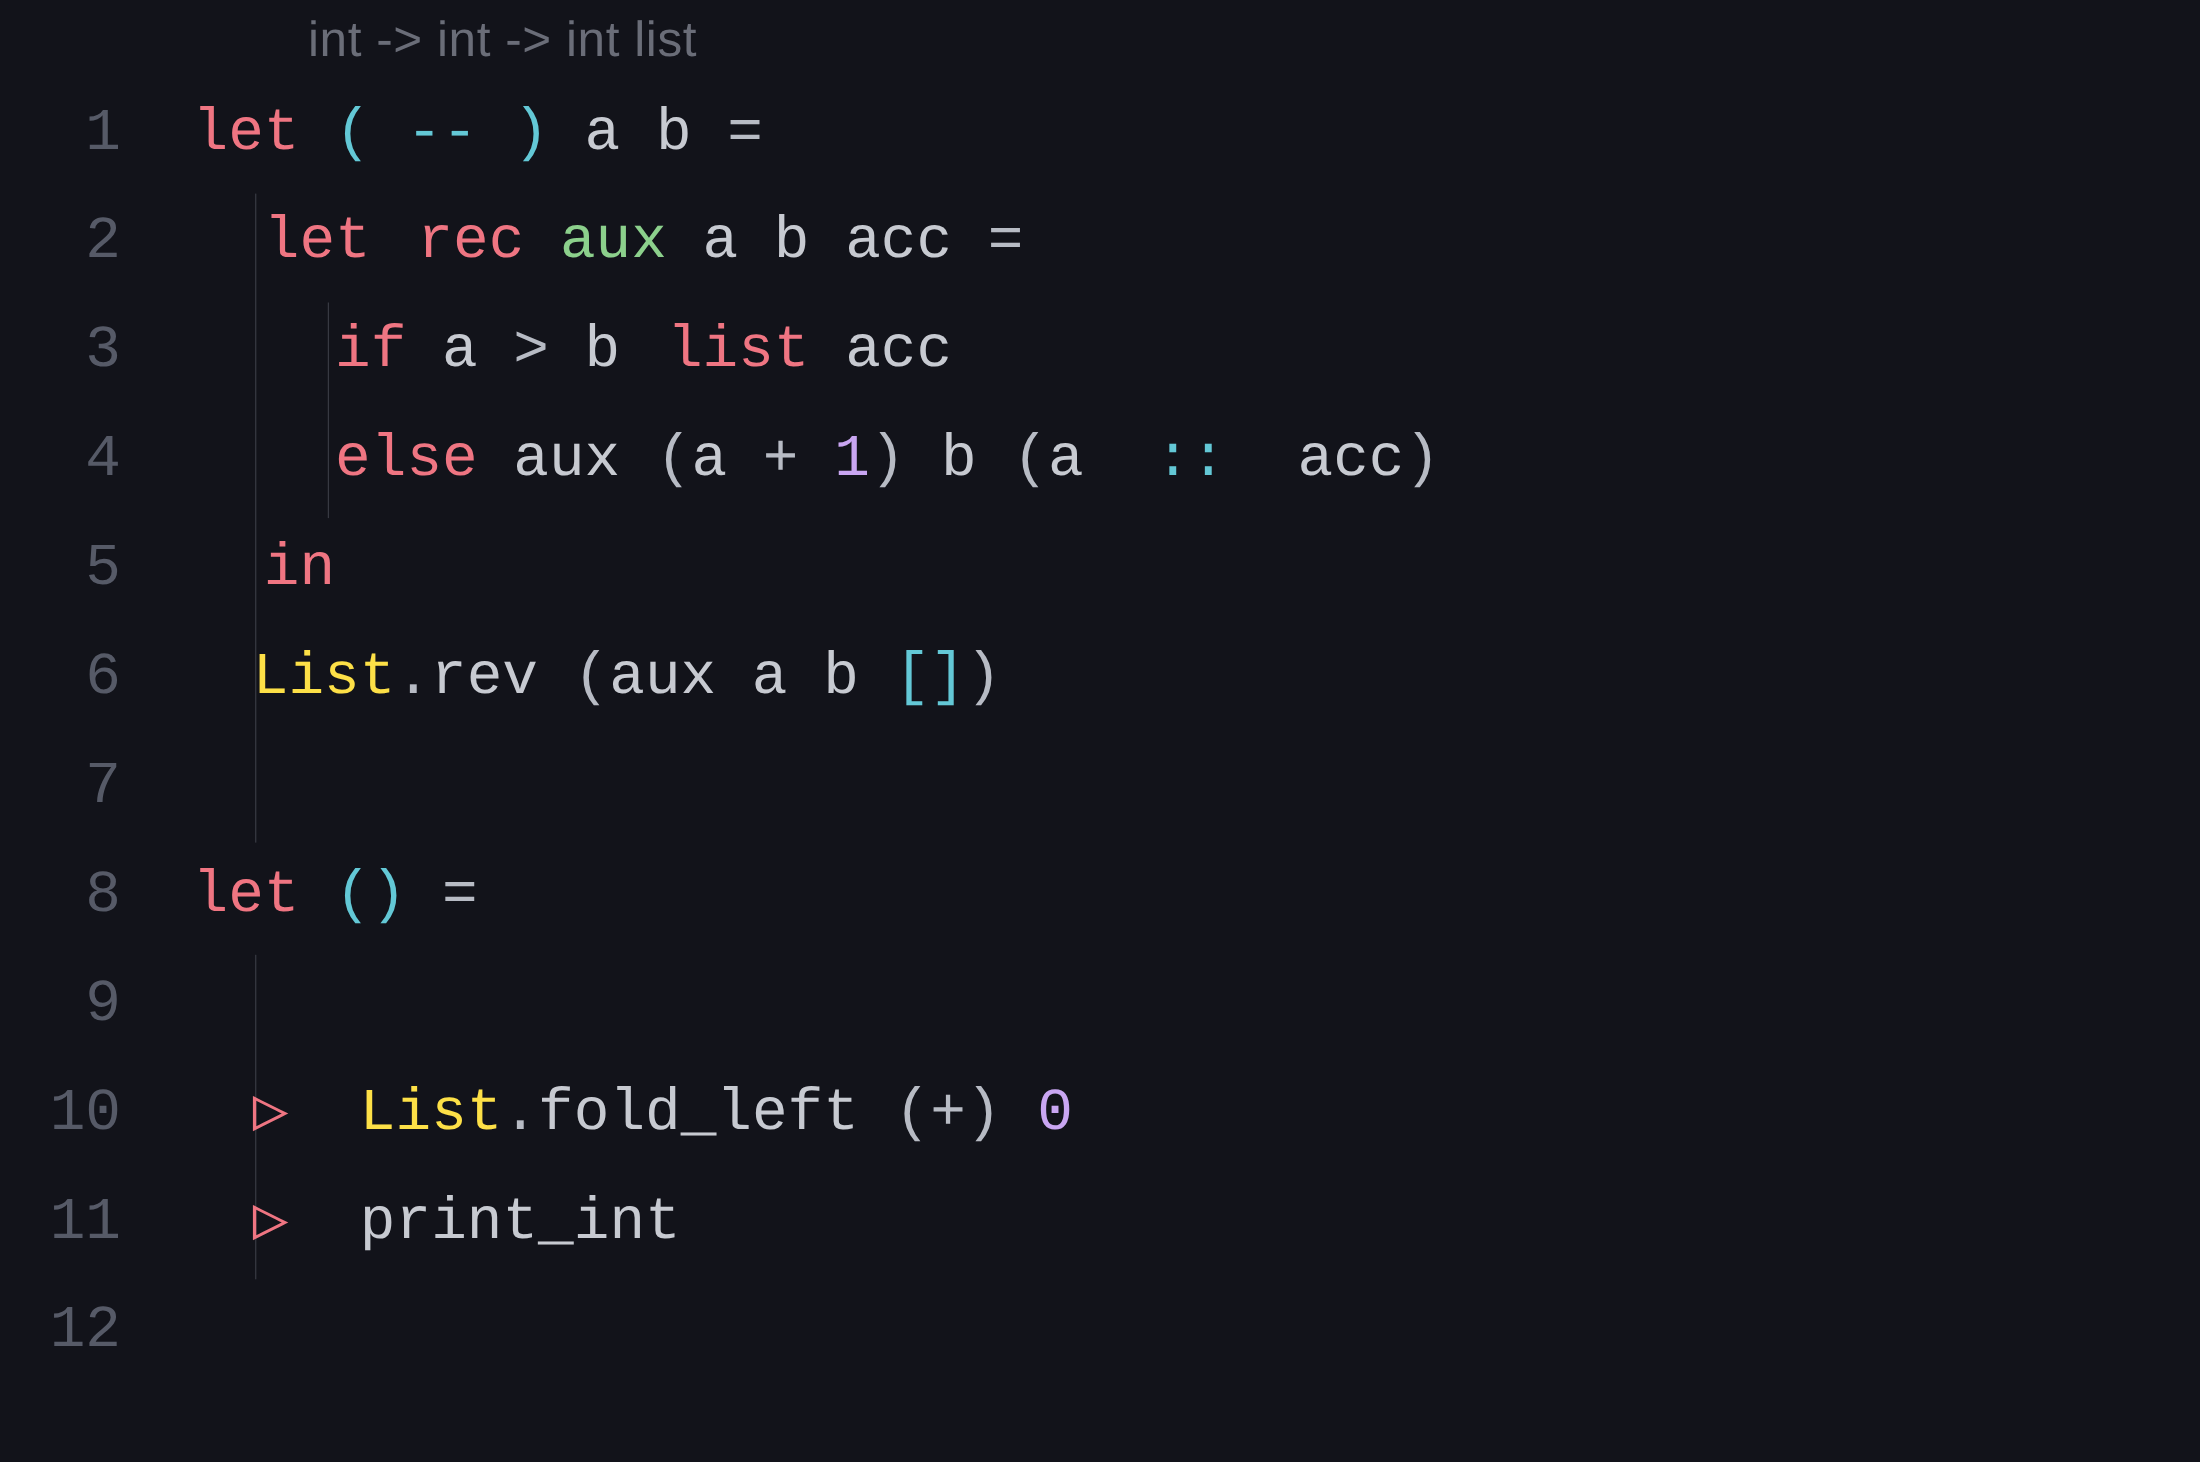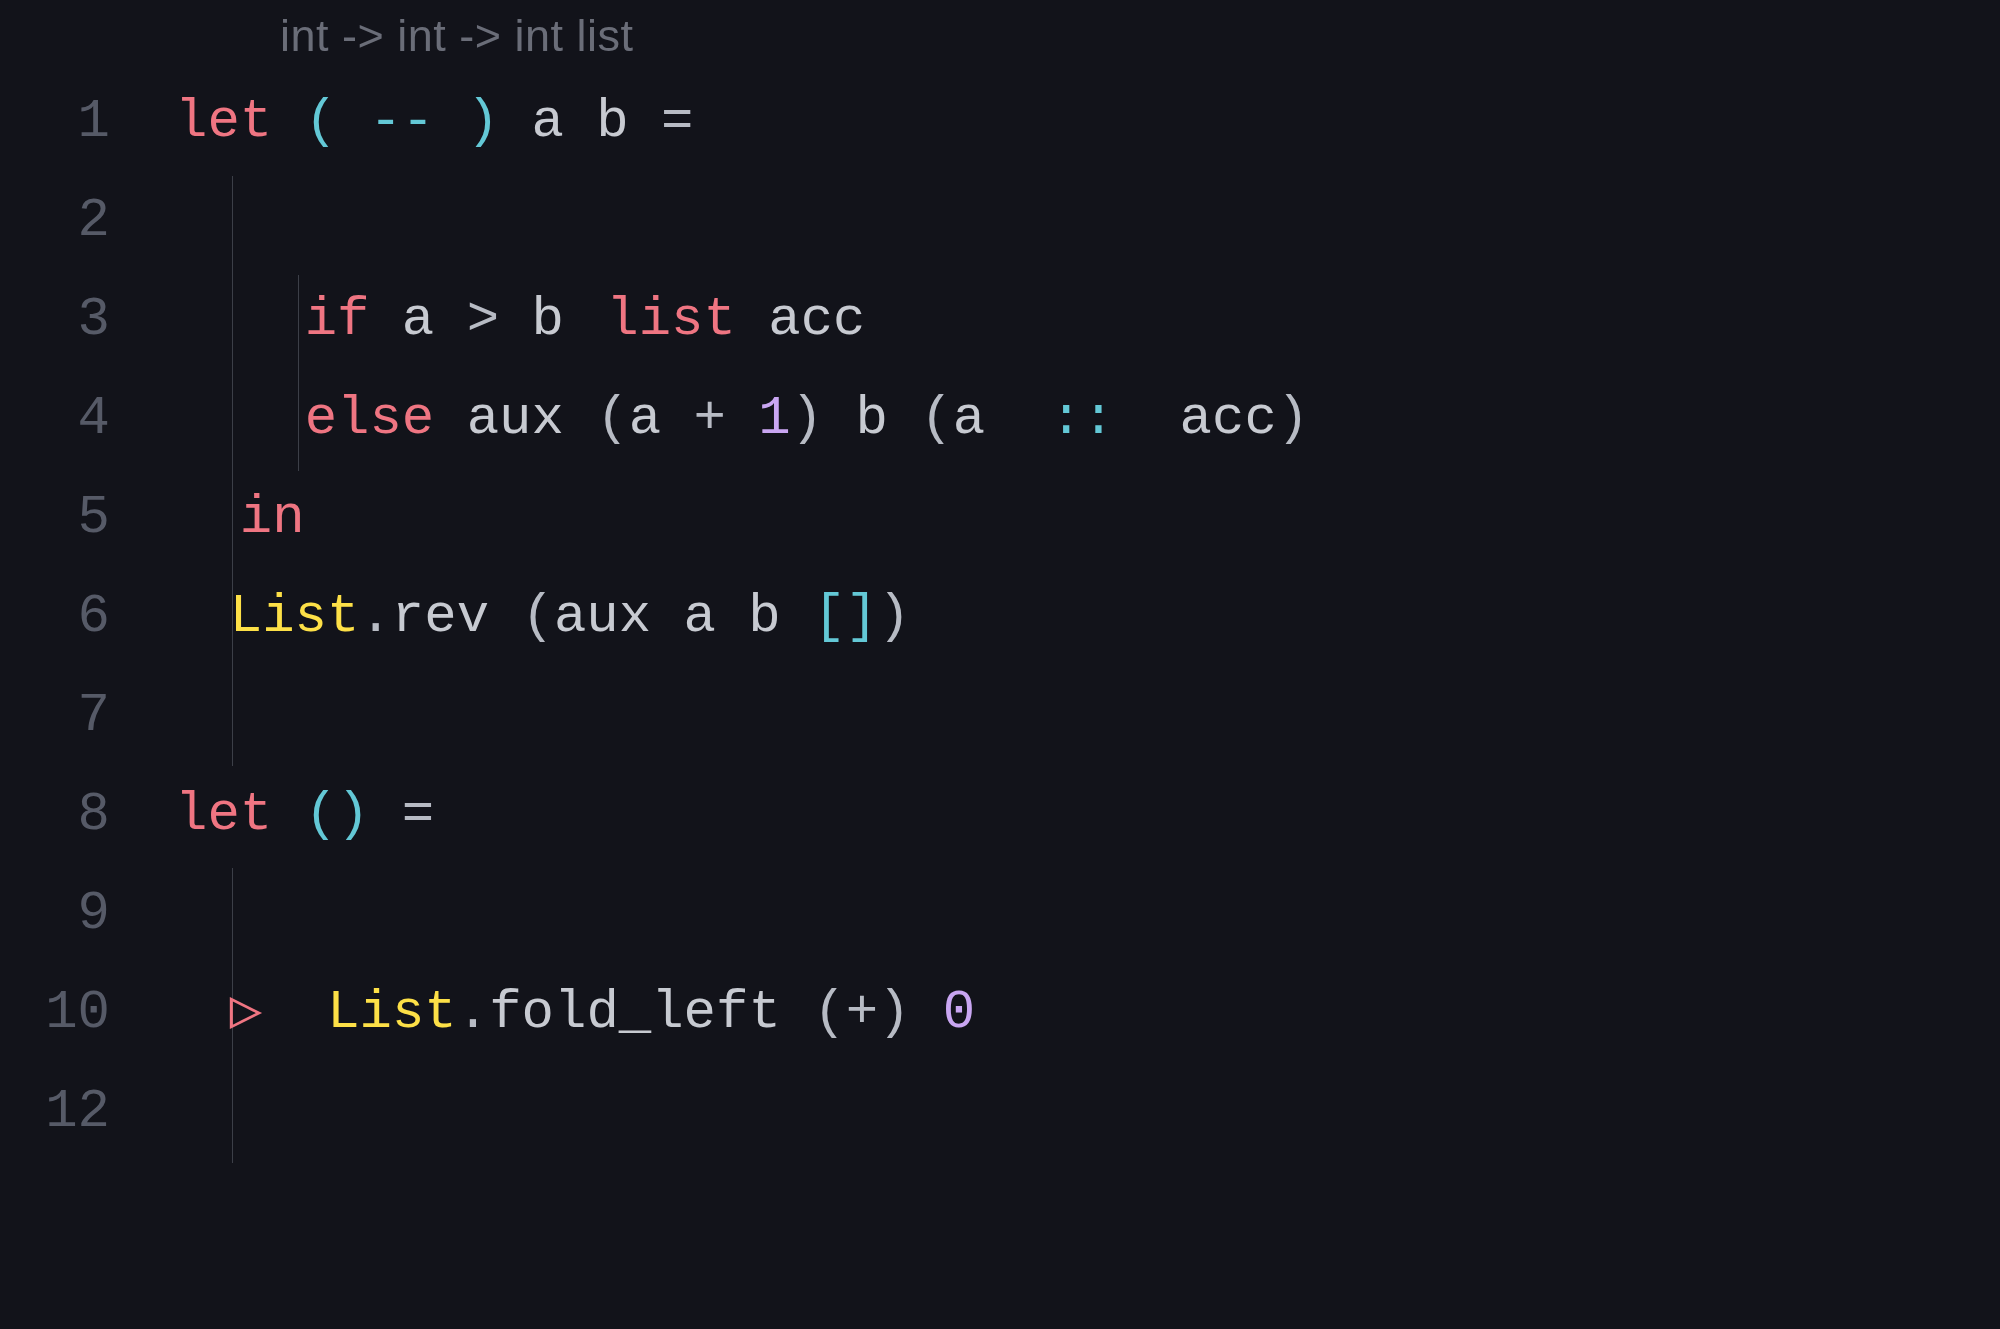--- a/index.html
+++ b/index.html
@@ -85,20 +85,21 @@
 
   <div class="lines">
 
     <div class="line">
       <div class="lineno">1</div>
       <div class="code"><span class="tok-kw">let </span><span class="tok-op">( </span><span class="tok-op">--</span><span class="tok-op"> )</span><span> </span><span class="tok-id">a</span><span> </span><span class="tok-id">b</span><span> </span><span class="tok-punct">=</span></div>
     </div>
 
     <div class="line">
       <div class="lineno">2</div>
+      <div class="code"><span>  </span><span class="tok-kw">let </span><span class="tok-kw">rec </span><span class="tok-fn">aux</span><span> </span><span class="tok-id">a</span><span> </span><span class="tok-id">b</span><span> </span><span class="tok-id">acc</span><span> </span><span class="tok-punct">=</span></div>
     </div>
 
     <div class="line">
       <div class="lineno">3</div>
       <div class="code"><span>    </span><span class="tok-kw">if </span><span class="tok-id">a</span><span class="tok-punct"> &gt; </span><span class="tok-id">b</span><span class="tok-kw"> list </span><span class="tok-id">acc</span></div>
     </div>
 
     <div class="line">
       <div class="lineno">4</div>
       <div class="code"><span>    </span><span class="tok-kw">else </span><span class="tok-id">aux </span><span class="tok-punct">(</span><span class="tok-id">a</span><span class="tok-punct"> + </span><span class="tok-num">1</span><span class="tok-punct">)</span><span> </span><span class="tok-id">b</span><span> </span><span class="tok-punct">(</span><span class="tok-id">a</span><span class="tok-op">  ::  </span><span class="tok-id">acc</span><span class="tok-punct">)</span></div>
@@ -126,20 +127,24 @@
 
     <div class="line">
       <div class="lineno">9</div>
     </div>
 
     <div class="line">
       <div class="lineno">10</div>
       <div class="code"><span>  </span><span class="tok-pipe">▷</span><span>  </span><span class="tok-mod">List</span><span class="tok-punct">.</span><span class="tok-id">fold_left </span><span class="tok-punct">(</span><span class="tok-punct">+</span><span class="tok-punct">)</span><span> </span><span class="tok-num">0</span></div>
     </div>
 
+    <div class="line">
+      <div class="lineno">11</div>
+      <div class="code"><span>  </span><span class="tok-pipe">▷</span><span>  </span><span class="tok-id">print_int</span></div>
+    </div>
 
     <div class="line">
       <div class="lineno">12</div>
       <div class="code"><span></span></div>
     </div>
 
   </div>
 </div>
 
 </body></html>

